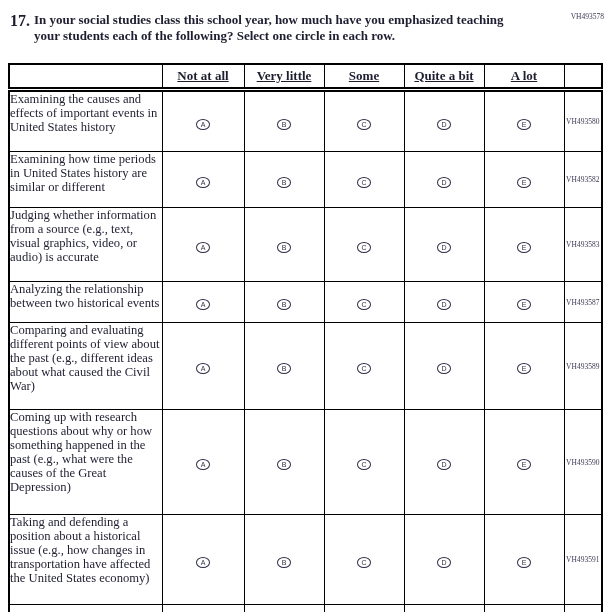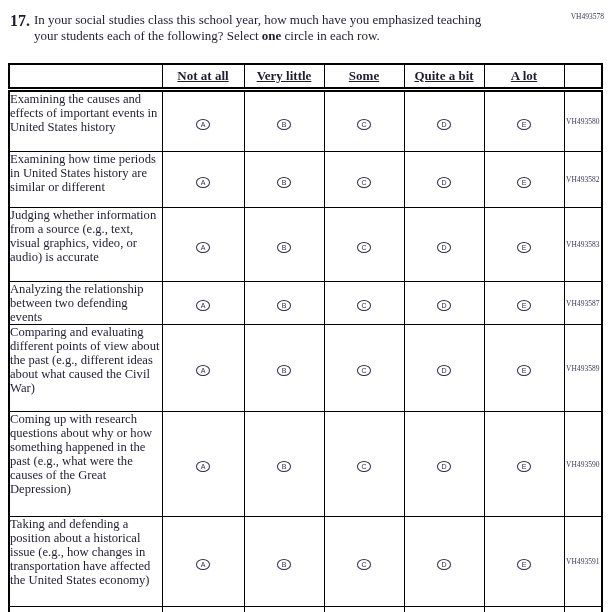--- a/index.html
+++ b/index.html
@@ -31,20 +31,21 @@
   }
   .qnum {
     font-weight: bold;
     flex: 0 0 24px;
     font-size: 16px;
   }
   .qtext {
     font-size: 13px;
     line-height: 15.5px;
     width: 470px;
+    font-weight: bold;
   }
   table.response {
     position: absolute;
     top: 63px;
     left: 8px;
     width: 593px;
     border-collapse: collapse;
     table-layout: fixed;
     border: 2.5px solid #000;
   }
@@ -160,21 +161,21 @@
     <tr>
       <td class="stem"><span class="ltr">c.</span><span>Judging whether information from a source (e.g., text, visual graphics, video, or audio) is accurate</span></td>
       <td class="opt"><span class="bubble">A</span></td>
       <td class="opt"><span class="bubble">B</span></td>
       <td class="opt"><span class="bubble">C</span></td>
       <td class="opt"><span class="bubble">D</span></td>
       <td class="opt"><span class="bubble">E</span></td>
       <td class="code">VH493583</td>
     </tr>
     <tr>
-      <td class="stem"><span class="ltr">d.</span><span>Analyzing the relationship between two defending events</span></td>
+      <td class="stem"><span class="ltr">d.</span><span>Analyzing the relationship between two historical events</span></td>
       <td class="opt"><span class="bubble">A</span></td>
       <td class="opt"><span class="bubble">B</span></td>
       <td class="opt"><span class="bubble">C</span></td>
       <td class="opt"><span class="bubble">D</span></td>
       <td class="opt"><span class="bubble">E</span></td>
       <td class="code">VH493587</td>
     </tr>
     <tr>
       <td class="stem"><span class="ltr">e.</span><span>Comparing and evaluating different points of view about the past (e.g., different ideas about what caused the Civil War)</span></td>
       <td class="opt"><span class="bubble">A</span></td>

